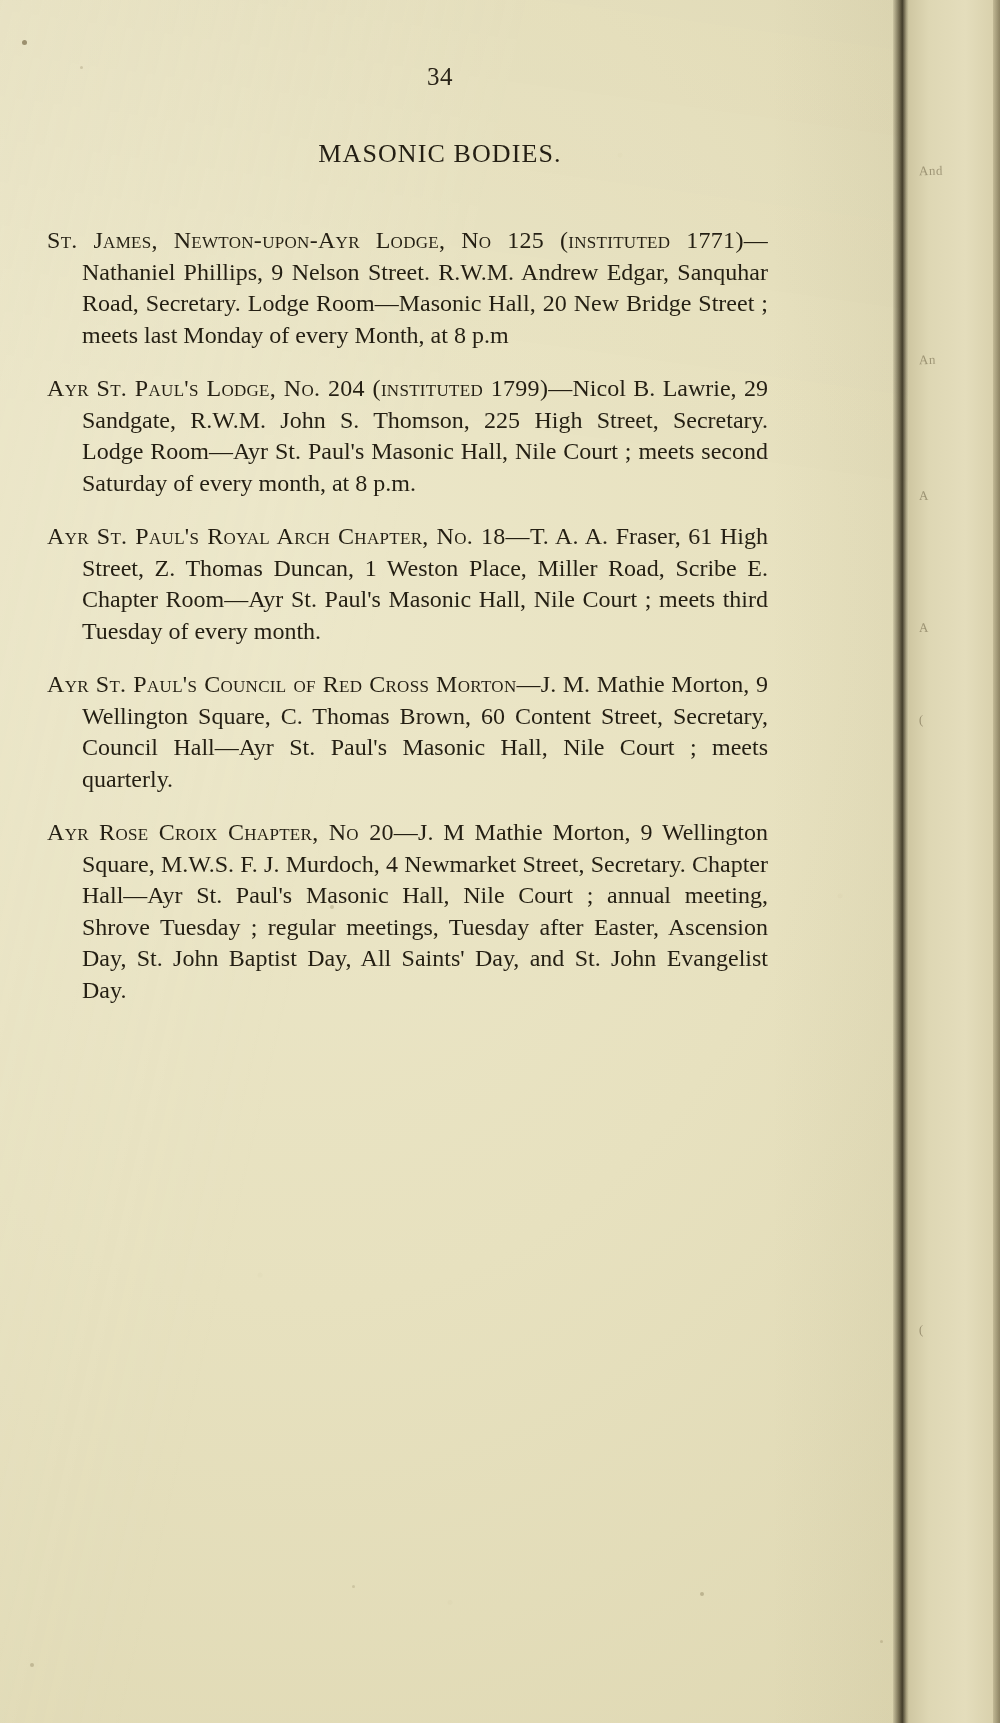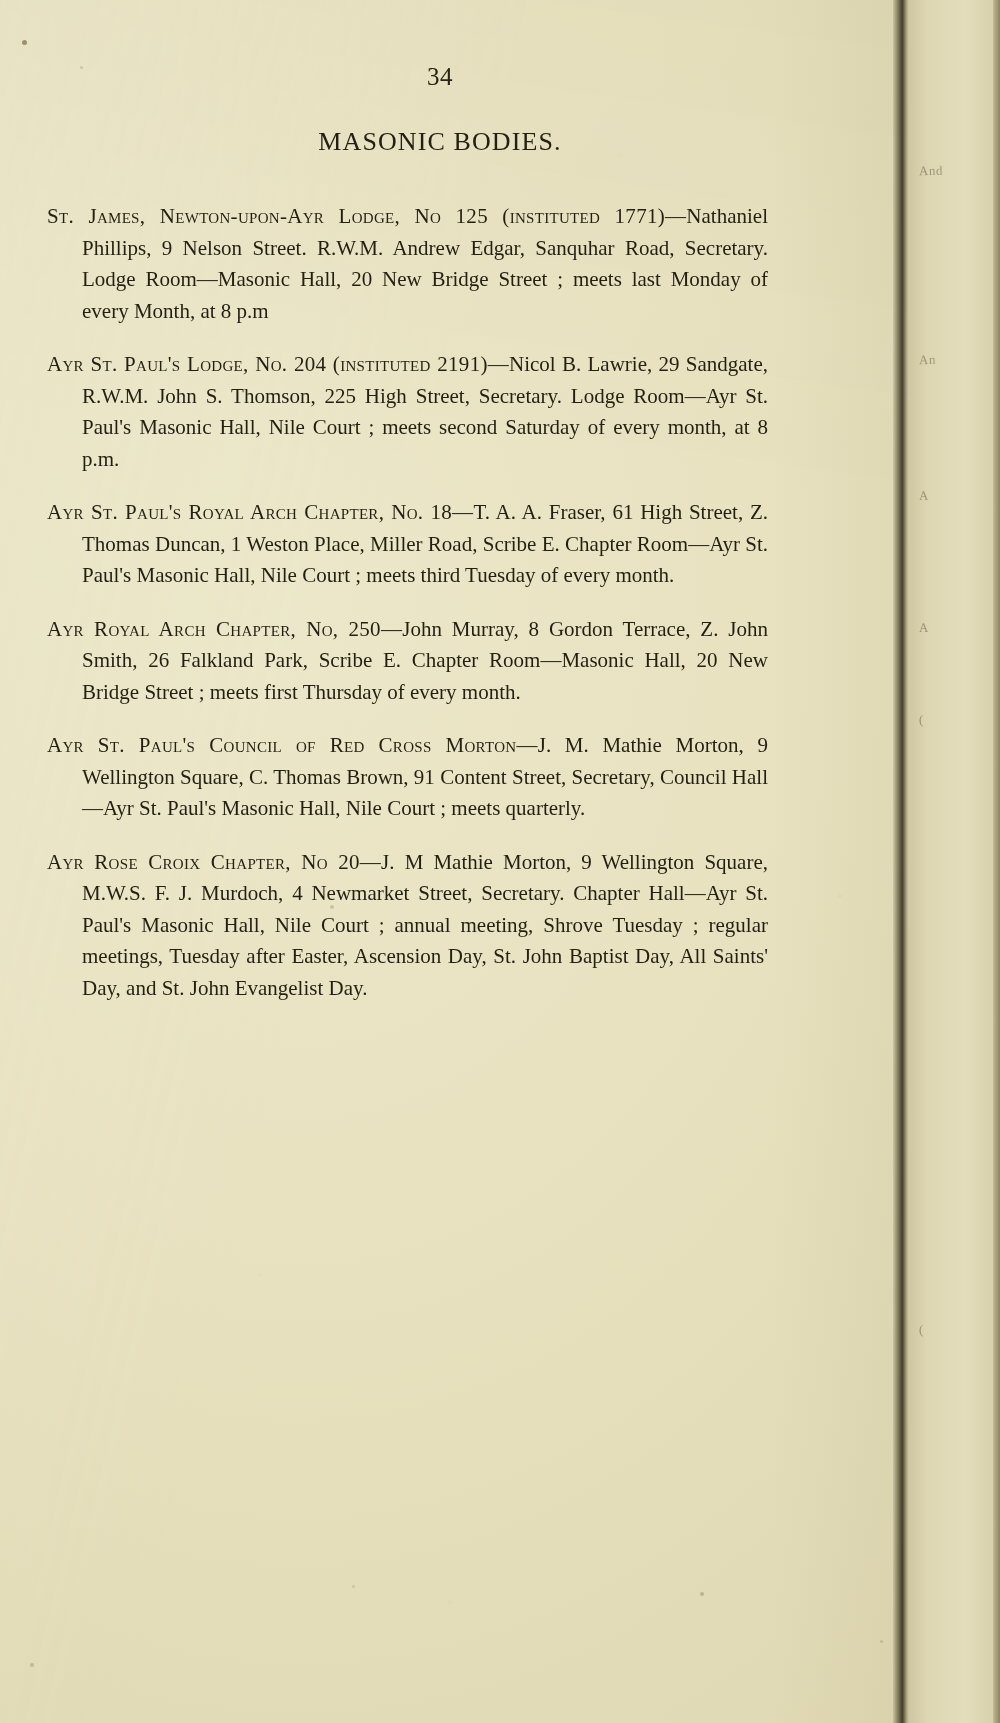--- a/index.html
+++ b/index.html
@@ -113,37 +113,37 @@
     color: #2a2418;
     margin: 0;
     padding-top: 63px;
     letter-spacing: .5px;
   }
 
   .page-title {
     text-align: center;
     font-size: 26px;
     color: #241f14;
-    margin: 0;
+    margin: 12px;
     padding-top: 36px;
     font-weight: normal;
     letter-spacing: 1.1px;
   }
 
   #entries {
     margin: 0;
     padding: 44px 0 0 0;
     list-style: none;
   }
 
   .entry {
     margin: 0 0 22px 0;
     padding-left: 82px;
     text-indent: -35px;
-    font-size: 21px;
+    font-size: 24px;
     line-height: 31.5px;
     color: #241f13;
     text-align: justify;
     padding-right: 112px;
     hyphens: none;
   }
 
   .entry .heading {
     font-variant: small-caps;
     letter-spacing: .3px;
@@ -158,24 +158,23 @@
 
 <div id="page">
 
   <div id="paper-texture"></div>
 
   <div id="content">
     <div class="page-number">34</div>
     <h1 class="page-title">MASONIC BODIES.</h1>
     <ul id="entries">
         <li class="entry"><span class="heading">St. James, Newton-upon-Ayr Lodge, No 125 (instituted 1771)—</span><span class="body">Nathaniel Phillips, 9 Nelson Street. R.W.M. Andrew Edgar, Sanquhar Road, Secretary. Lodge Room—Masonic Hall, 20 New Bridge Street ; meets last Monday of every Month, at 8 p.m</span></li>
-        <li class="entry"><span class="heading">Ayr St. Paul's Lodge, No. 204 (instituted 2191)—</span><span class="body">Nicol B. Lawrie, 29 Sandgate, R.W.M. John S. Thomson, 225 High Street, Secretary. Lodge Room—Ayr St. Paul's Masonic Hall, Nile Court ; meets second Saturday of every month, at 8 p.m.</span></li>
+        <li class="entry"><span class="heading">Ayr St. Paul's Lodge, No. 204 (instituted 1799)—</span><span class="body">Nicol B. Lawrie, 29 Sandgate, R.W.M. John S. Thomson, 225 High Street, Secretary. Lodge Room—Ayr St. Paul's Masonic Hall, Nile Court ; meets second Saturday of every month, at 8 p.m.</span></li>
         <li class="entry"><span class="heading">Ayr St. Paul's Royal Arch Chapter, No. 18—</span><span class="body">T. A. A. Fraser, 61 High Street, Z. Thomas Duncan, 1 Weston Place, Miller Road, Scribe E. Chapter Room—Ayr St. Paul's Masonic Hall, Nile Court ; meets third Tuesday of every month.</span></li>
-        <li class="entry"><span class="heading">Ayr Royal Arch Chapter, No, 250—</span><span class="body">John Murray, 8 Gordon Terrace, Z. John Smith, 26 Falkland Park, Scribe E. Chapter Room—Masonic Hall, 20 New Bridge Street ; meets first Thursday of every month.</span></li>
-        <li class="entry"><span class="heading">Ayr St. Paul's Council of Red Cross Morton—</span><span class="body">J. M. Mathie Morton, 9 Wellington Square, C. Thomas Brown, 91 Content Street, Secretary, Council Hall—Ayr St. Paul's Masonic Hall, Nile Court ; meets quarterly.</span></li>
+        <li class="entry"><span class="heading">Ayr St. Paul's Council of Red Cross Morton—</span><span class="body">J. M. Mathie Morton, 9 Wellington Square, C. Thomas Brown, 60 Content Street, Secretary, Council Hall—Ayr St. Paul's Masonic Hall, Nile Court ; meets quarterly.</span></li>
         <li class="entry"><span class="heading">Ayr Rose Croix Chapter, No 20—</span><span class="body">J. M Mathie Morton, 9 Wellington Square, M.W.S. F. J. Murdoch, 4 Newmarket Street, Secretary. Chapter Hall—Ayr St. Paul's Masonic Hall, Nile Court ; annual meeting, Shrove Tuesday ; regular meetings, Tuesday after Easter, Ascension Day, St. John Baptist Day, All Saints' Day, and St. John Evangelist Day.</span></li>
       </ul>
   </div>
 
   <div id="gutter-shade"></div>
 
   <div id="binding">
     <div class="crease"></div>
     <div class="facing-page">
       <div class="facing-edge"></div>

